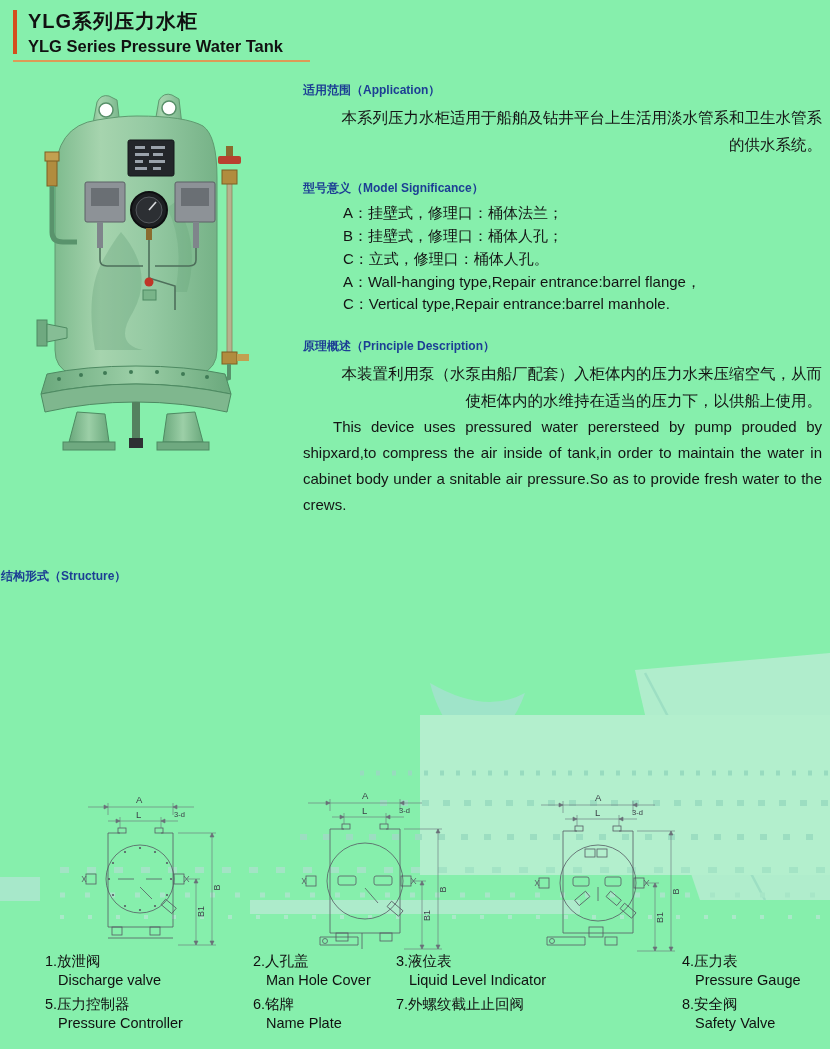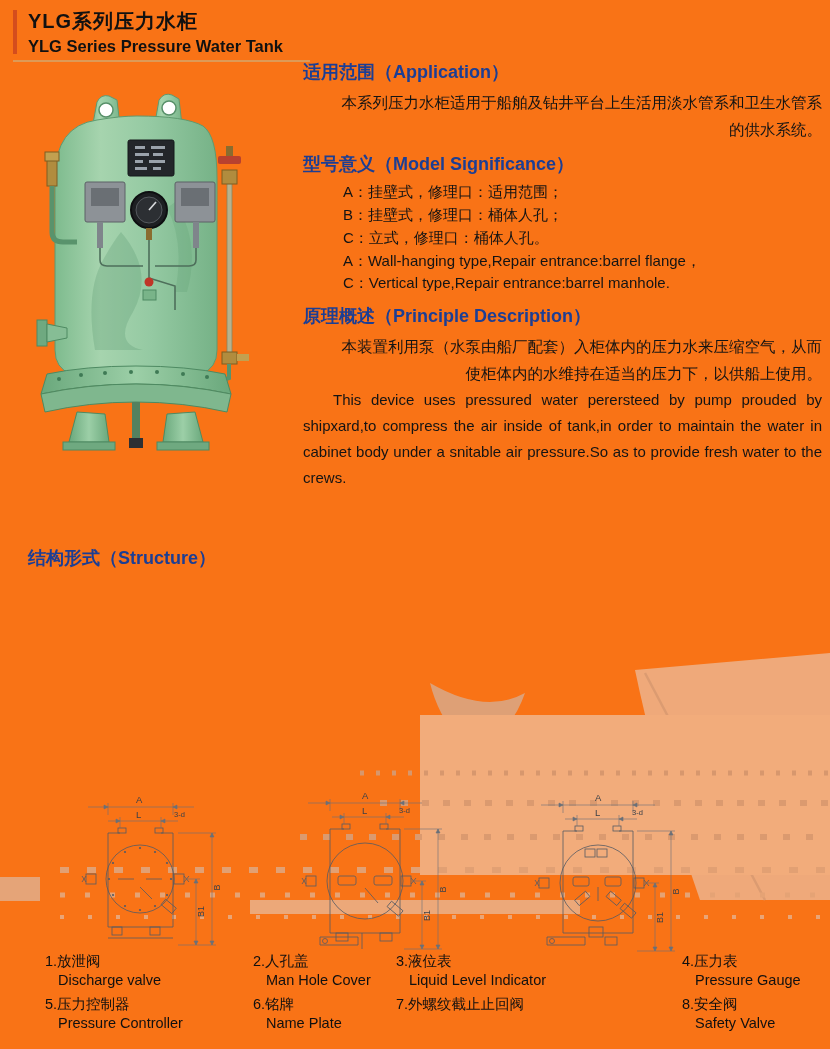--- a/index.html
+++ b/index.html
@@ -1,39 +1,39 @@
 <!DOCTYPE html>
 <html><head>
 <meta charset="utf-8">
 <style>
   * { margin:0; padding:0; box-sizing:border-box; }
   html,body { background:#ffffff; }
   body { font-family:"Liberation Sans", sans-serif; color:#1c1c1c; }
-  .page { position:relative; width:830px; height:1049px; background:#f97316; overflow:hidden; }
+  .page { position:relative; width:830px; height:1049px; background:#86efac; overflow:hidden; }
 
   
   .title-block { position:absolute; left:13px; top:8px; width:310px; }
   .title-bar { position:absolute; left:0; top:2px; width:4px; height:44px; background:#d44d1d; }
   .title-zh { margin-left:15px; font-size:20px; font-weight:bold; color:#111; letter-spacing:1px; }
   .title-en { margin-left:15px; font-size:16.5px; font-weight:bold; color:#111; margin-top:2px; }
   .title-underline { margin-top:4px; width:297px; height:2px; background:#dd9a57; }
 
   
   .right-col { position:absolute; left:303px; top:60px; width:519px; }
-  .sec-h { font-size:18px; font-weight:bold; color:#1c3e94; margin-bottom:5px; }
+  .sec-h { font-size:12px; font-weight:bold; color:#1c3e94; margin-bottom:5px;margin-top:22px; }
   .para-zh { font-size:15.5px; line-height:1.75; text-indent:2em; color:#141414;text-align:right; }
   .para-en { font-size:15px; line-height:1.72; text-indent:2em; text-align:justify; color:#141414; }
   .model-line { font-size:15px; line-height:1.52; padding-left:40px; color:#141414; }
   .sec { margin-bottom:9px; }
 
   
   .photo { position:absolute; left:25px; top:82px; width:280px; height:372px; }
 
   
-  .structure-h { position:absolute; left:28px; top:546px; }
+  .structure-h { position:absolute; left:1px; top:546px; }
   .structure-area { position:absolute; left:0; top:565px; width:830px; height:388px; }
   .ship-bg { position:absolute; left:0; top:0; width:830px; height:388px; opacity:.45; }
   .diag { position:absolute; }
   .diag svg { position:absolute; left:0; top:0; }
   .co { position:absolute; font-size:9.5px; color:#3c4148; line-height:1; }
   .dim { position:absolute; font-size:9px; color:#3c4148; transform:rotate(-90deg); transform-origin:center; line-height:1; }
 
   
   .legend { position:absolute; left:0; top:952px; width:830px; display:grid;
             grid-template-columns:208px 143px 286px auto; padding-left:45px; row-gap:5px; }
@@ -145,21 +145,21 @@
   </figure>
 
   <div class="right-col">
     <section class="sec">
       <h3 class="sec-h">适用范围（Application）</h3>
       <p class="para-zh">本系列压力水柜适用于船舶及钻井平台上生活用淡水管系和卫生水管系的供水系统。</p>
     </section>
 
     <section class="sec">
       <h3 class="sec-h">型号意义（Model Significance）</h3>
-      <p class="model-line">A：挂壁式，修理口：适用范围；</p>
+      <p class="model-line">A：挂壁式，修理口：桶体法兰；</p>
       <p class="model-line">B：挂壁式，修理口：桶体人孔；</p>
       <p class="model-line">C：立式，修理口：桶体人孔。</p>
       <p class="model-line">A：Wall-hanging type,Repair entrance:barrel flange，</p>
       <p class="model-line">C：Vertical type,Repair entrance:barrel manhole.</p>
     </section>
 
     <section class="sec">
       <h3 class="sec-h">原理概述（Principle Description）</h3>
       <p class="para-zh">本装置利用泵（水泵由船厂配套）入柜体内的压力水来压缩空气，从而使柜体内的水维持在适当的压力下，以供船上使用。</p>
       <p class="para-en">This device uses pressured water perersteed by pump prouded by shipxard,to compress the air inside of tank,in order to maintain the water in cabinet body under a snitable air pressure.So as to provide fresh water to the crews.</p>

